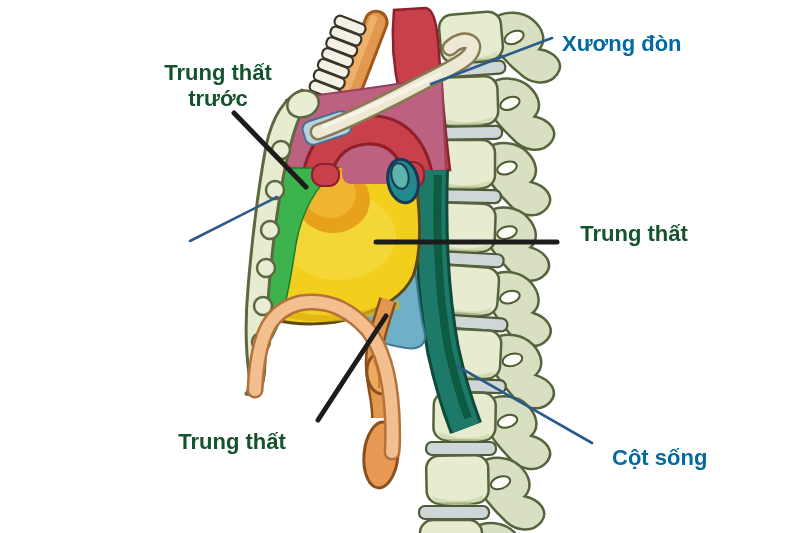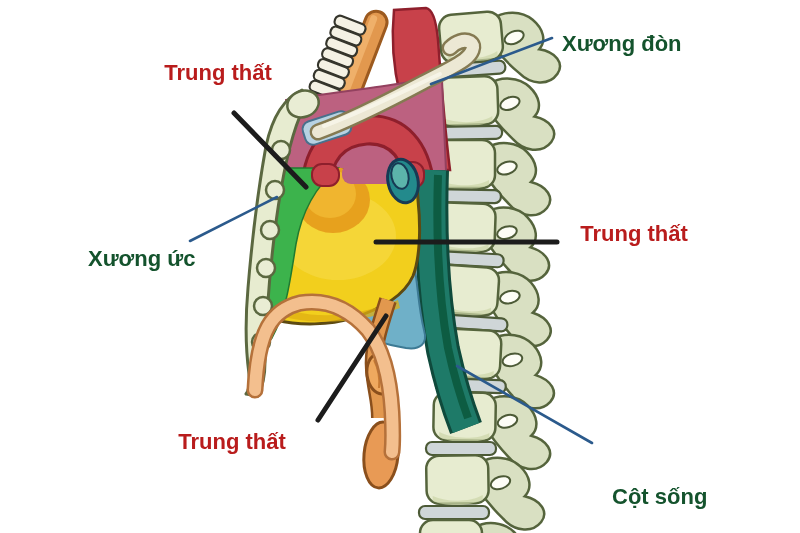--- a/index.html
+++ b/index.html
@@ -2,22 +2,22 @@
 <html><head>
 <meta charset="utf-8">
 <style>
   html,body{margin:0;padding:0;background:#ffffff;}
   .stage{
     position:relative;width:800px;height:533px;background:#ffffff;overflow:hidden;
     font-family:"Liberation Sans","DejaVu Sans",sans-serif;
   }
   .stage svg{position:absolute;left:0;top:0;}
   .lbl{position:absolute;font-weight:bold;font-size:22px;line-height:26px;}
-  .lbl-dark{color:#14532d;white-space:nowrap;}
-  .lbl-navy{color:#b91c1c;text-align:center;width:164px;}
+  .lbl-dark{color:#0369a1;white-space:nowrap;}
+  .lbl-navy{color:#14532d;text-align:center;width:164px;}
   .lbl-navy span{display:block;}
 </style>
 </head>
 <body>
 
 <div class="stage">
   <svg width="800" height="533" viewBox="0 0 800 533">
     <defs>
       <g id="vert">
         <path d="M54,8 C66,0 84,2 94,12 C104,22 106,34 98,42 C114,46 122,58 114,68 C104,80 86,76 76,64 C66,54 58,44 52,34 Z" fill="#d9e0c2" stroke="#55643c" stroke-width="2.5"></path>
@@ -148,26 +148,26 @@
       <line x1="431" y1="84" x2="552" y2="38" stroke="#2b5a8c" stroke-width="2.6" stroke-linecap="round"></line>
       <line x1="190" y1="241" x2="277" y2="197" stroke="#2b5a8c" stroke-width="2.6" stroke-linecap="round"></line>
       <line x1="457" y1="366" x2="592" y2="443" stroke="#2b5a8c" stroke-width="2.6" stroke-linecap="round"></line>
     </g>
   </svg>
 
   <div class="lbl lbl-dark" style="left:562px;top:31px;">Xương đòn</div>
 
   <div class="lbl lbl-navy" style="left:136px;top:60px;">
     <span>Trung thất</span>
+    <span>trước</span>
   </div>
 
-  <div class="lbl lbl-dark" style="left:88px;top:246px;">Xương ức</div>
 
   <div class="lbl lbl-navy" style="left:552px;top:221px;">
     <span>Trung thất</span>
   </div>
 
   <div class="lbl lbl-navy" style="left:150px;top:429px;">
     <span>Trung thất</span>
   </div>
 
-  <div class="lbl lbl-dark" style="left:612px;top:445px;margin-top:39px;">Cột sống</div>
+  <div class="lbl lbl-dark" style="left:612px;top:445px;">Cột sống</div>
 </div>
 
 </body></html>

